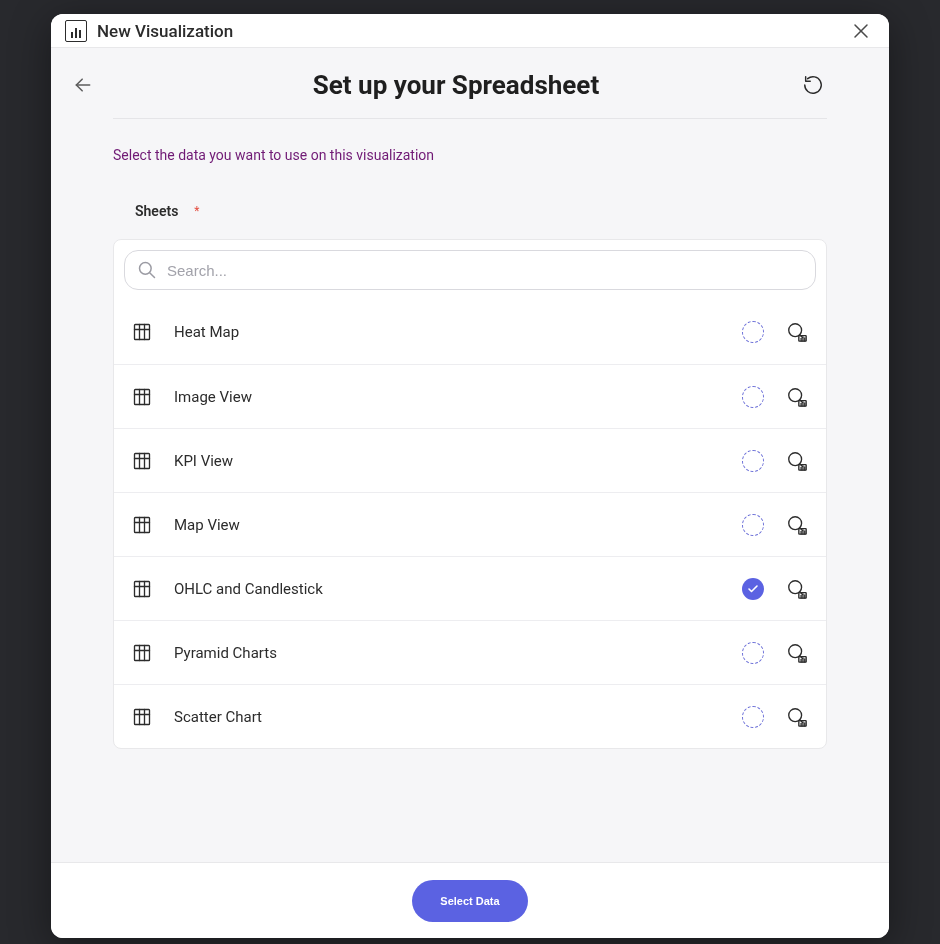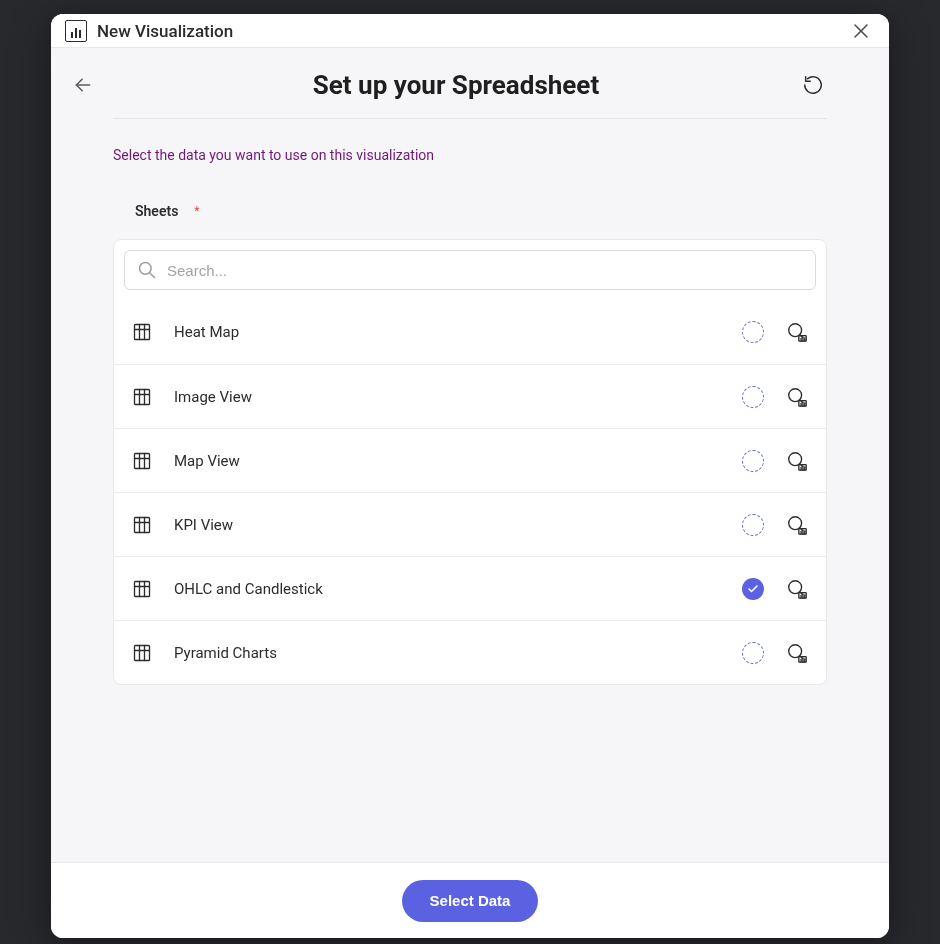--- a/index.html
+++ b/index.html
@@ -117,21 +117,21 @@
     border-radius:8px;
     border:1px solid #e8e8ea;
   }
   .search-wrap {
     padding: 10px;
   }
   .search-input-wrap {
     display:flex;
     align-items:center;
     border:1px solid #d9d9de;
-    border-radius:6px;
+    border-radius:14px;
     height:40px;
     padding: 0 12px;
     gap:10px;
     background:#fff;
   }
   .search-input-wrap svg { stroke:#9b9ba3; }
   .search-input {
     border:none;
     outline:none;
     flex:1;
@@ -190,21 +190,21 @@
     background:#fff;
     border-top:1px solid #e8e8ea;
     display:flex;
     align-items:center;
     justify-content:center;
   }
   .select-btn {
     background:#5b62e2;
     color:#fff;
     border:none;
-    font-size:15px;
+    font-size:11px;
     font-weight:600;
     height:42px;
     padding:0 28px;
     border-radius:21px;
     cursor:pointer;
   }
 </style>
 </head>
 <body>
 
@@ -306,43 +306,43 @@
               </div>
             </div>
           </div>
           <div class="sheet-row">
             <div class="grid-icon"><svg width="20" height="20" viewBox="0 0 24 24" fill="none" stroke-width="1.6" stroke-linecap="round">
   <rect x="3" y="3" width="18" height="18" rx="1"></rect>
   <line x1="9" y1="3" x2="9" y2="21"></line>
                 <line x1="15" y1="3" x2="15" y2="21"></line>
   <line x1="3" y1="9" x2="21" y2="9"></line>
 </svg></div>
+            <div class="sheet-name">KPI View</div>
+            <div class="row-controls">
+              <div class="radio"></div>
+              <div class="preview-icon">
+                <svg width="22" height="22" viewBox="0 0 24 24" stroke-width="1.5" stroke-linecap="round" stroke-linejoin="round">
+  <circle cx="10" cy="10" r="7"></circle>
+  <line x1="15" y1="15" x2="18" y2="18"></line>
+  <rect x="14" y="16" width="8" height="6" rx="0.5"></rect>
+  <line x1="16.5" y1="22" x2="16.5" y2="19"></line>
+  <line x1="18.5" y1="22" x2="18.5" y2="17.5"></line>
+  <line x1="20.5" y1="22" x2="20.5" y2="18.5"></line>
+</svg>
+              </div>
+            </div>
+          </div>
+          <div class="sheet-row">
+            <div class="grid-icon"><svg width="20" height="20" viewBox="0 0 24 24" fill="none" stroke-width="1.6" stroke-linecap="round">
+  <rect x="3" y="3" width="18" height="18" rx="1"></rect>
+  <line x1="9" y1="3" x2="9" y2="21"></line>
+                <line x1="15" y1="3" x2="15" y2="21"></line>
+  <line x1="3" y1="9" x2="21" y2="9"></line>
+</svg></div>
             <div class="sheet-name">Map View</div>
-            <div class="row-controls">
-              <div class="radio"></div>
-              <div class="preview-icon">
-                <svg width="22" height="22" viewBox="0 0 24 24" stroke-width="1.5" stroke-linecap="round" stroke-linejoin="round">
-  <circle cx="10" cy="10" r="7"></circle>
-  <line x1="15" y1="15" x2="18" y2="18"></line>
-  <rect x="14" y="16" width="8" height="6" rx="0.5"></rect>
-  <line x1="16.5" y1="22" x2="16.5" y2="19"></line>
-  <line x1="18.5" y1="22" x2="18.5" y2="17.5"></line>
-  <line x1="20.5" y1="22" x2="20.5" y2="18.5"></line>
-</svg>
-              </div>
-            </div>
-          </div>
-          <div class="sheet-row">
-            <div class="grid-icon"><svg width="20" height="20" viewBox="0 0 24 24" fill="none" stroke-width="1.6" stroke-linecap="round">
-  <rect x="3" y="3" width="18" height="18" rx="1"></rect>
-  <line x1="9" y1="3" x2="9" y2="21"></line>
-                <line x1="15" y1="3" x2="15" y2="21"></line>
-  <line x1="3" y1="9" x2="21" y2="9"></line>
-</svg></div>
-            <div class="sheet-name">KPI View</div>
             <div class="row-controls">
               <div class="radio"></div>
               <div class="preview-icon">
                 <svg width="22" height="22" viewBox="0 0 24 24" stroke-width="1.5" stroke-linecap="round" stroke-linejoin="round">
   <circle cx="10" cy="10" r="7"></circle>
   <line x1="15" y1="15" x2="18" y2="18"></line>
   <rect x="14" y="16" width="8" height="6" rx="0.5"></rect>
   <line x1="16.5" y1="22" x2="16.5" y2="19"></line>
   <line x1="18.5" y1="22" x2="18.5" y2="17.5"></line>
   <line x1="20.5" y1="22" x2="20.5" y2="18.5"></line>
@@ -391,20 +391,42 @@
   <circle cx="10" cy="10" r="7"></circle>
   <line x1="15" y1="15" x2="18" y2="18"></line>
   <rect x="14" y="16" width="8" height="6" rx="0.5"></rect>
   <line x1="16.5" y1="22" x2="16.5" y2="19"></line>
   <line x1="18.5" y1="22" x2="18.5" y2="17.5"></line>
   <line x1="20.5" y1="22" x2="20.5" y2="18.5"></line>
 </svg>
               </div>
             </div>
           </div>
+          <div class="sheet-row">
+            <div class="grid-icon"><svg width="20" height="20" viewBox="0 0 24 24" fill="none" stroke-width="1.6" stroke-linecap="round">
+  <rect x="3" y="3" width="18" height="18" rx="1"></rect>
+  <line x1="9" y1="3" x2="9" y2="21"></line>
+                <line x1="15" y1="3" x2="15" y2="21"></line>
+  <line x1="3" y1="9" x2="21" y2="9"></line>
+</svg></div>
+            <div class="sheet-name">Scatter Chart</div>
+            <div class="row-controls">
+              <div class="radio"></div>
+              <div class="preview-icon">
+                <svg width="22" height="22" viewBox="0 0 24 24" stroke-width="1.5" stroke-linecap="round" stroke-linejoin="round">
+  <circle cx="10" cy="10" r="7"></circle>
+  <line x1="15" y1="15" x2="18" y2="18"></line>
+  <rect x="14" y="16" width="8" height="6" rx="0.5"></rect>
+  <line x1="16.5" y1="22" x2="16.5" y2="19"></line>
+  <line x1="18.5" y1="22" x2="18.5" y2="17.5"></line>
+  <line x1="20.5" y1="22" x2="20.5" y2="18.5"></line>
+</svg>
+              </div>
+            </div>
+          </div>
         </div>
     </div>
 
   </div>
 
   <div class="modal-footer">
     <button class="select-btn">Select Data</button>
   </div>
 
 </div>

